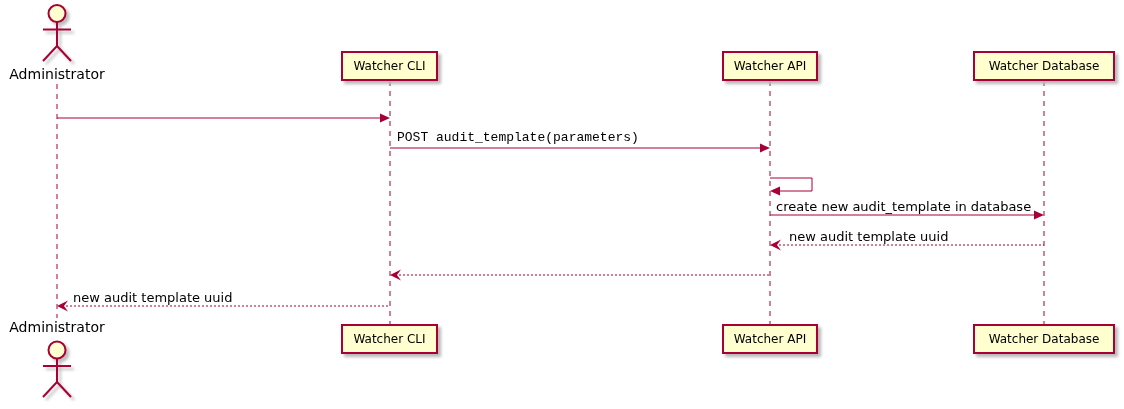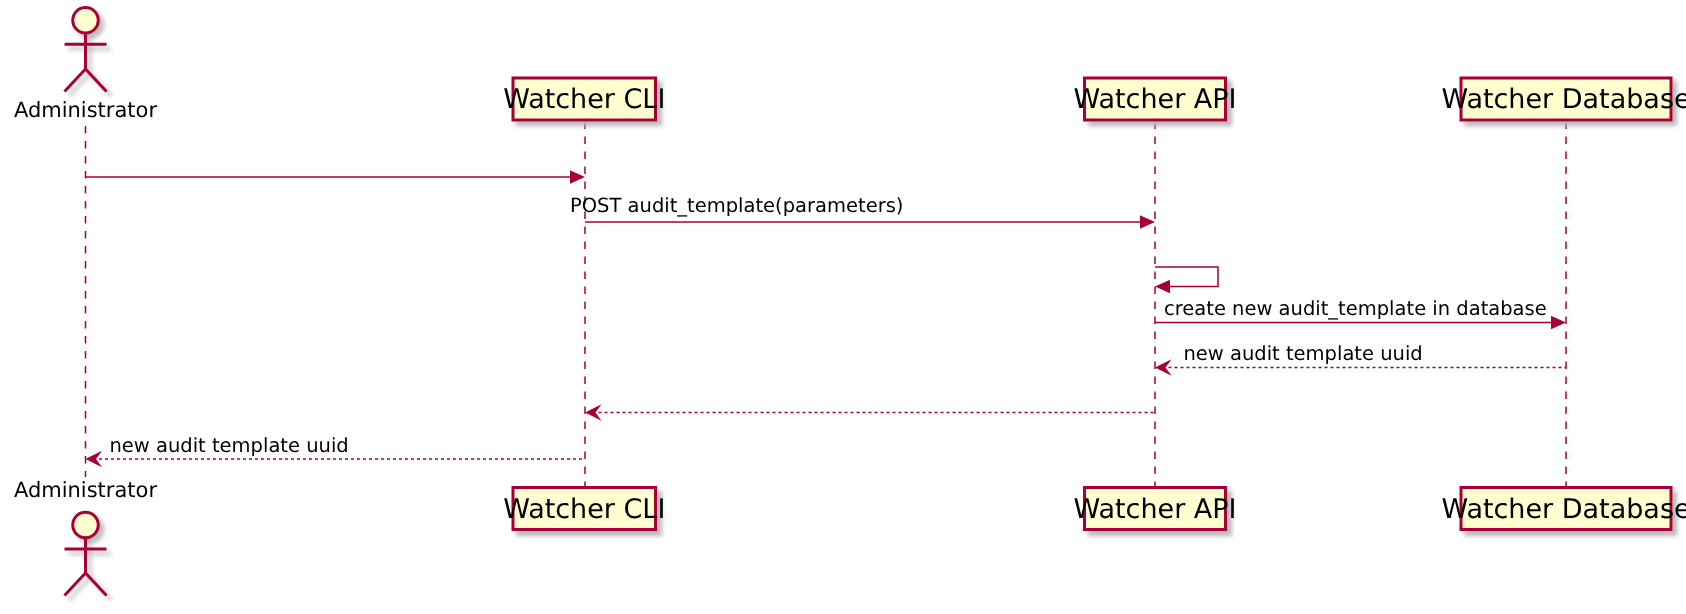--- a/index.html
+++ b/index.html
@@ -20,21 +20,21 @@
   .participant {
     position: absolute;
     box-sizing: border-box;
     height: 30px;
     border: 2px solid var(--accent, #A80036);
     background: var(--participant_fill, #FEFECE);
     box-shadow: 3px 3px 3px #b9b9b9;
     display: flex;
     align-items: center;
     justify-content: center;
-    font-size: 18px;
+    font-size: 12px;
     color: var(--text, #000);
     white-space: nowrap;
   }
   .actor-label {
     position: absolute;
     width: 114px;
     left: 0;
     text-align: center;
     font-size: 14px;
     line-height: 16px;
@@ -126,18 +126,18 @@
   <div class="actor-label" style="top:319px;">Administrator</div>
 
   <div class="participant" style="left:341px;top:51px;width:97px;">Watcher CLI</div>
   <div class="participant" style="left:722px;top:51px;width:96px;">Watcher API</div>
   <div class="participant" style="left:973px;top:51px;width:142px;">Watcher Database</div>
 
   <div class="participant" style="left:341px;top:324px;width:97px;">Watcher CLI</div>
   <div class="participant" style="left:722px;top:324px;width:96px;">Watcher API</div>
   <div class="participant" style="left:973px;top:324px;width:142px;">Watcher Database</div>
 
-  <div class="msg-label" style="left:380px;top:130px;">POST audit_template(parameters)</div>
+  <div class="msg-label" style="left:397px;top:130px;font-family:Liberation Mono, monospace;">POST audit_template(parameters)</div>
   <div class="msg-label" style="left:776px;top:199px;">create new audit_template in database</div>
   <div class="msg-label" style="left:789px;top:229px;">new audit template uuid</div>
   <div class="msg-label" style="left:73px;top:290px;">new audit template uuid</div>
 
 </div>
 
 </body></html>

